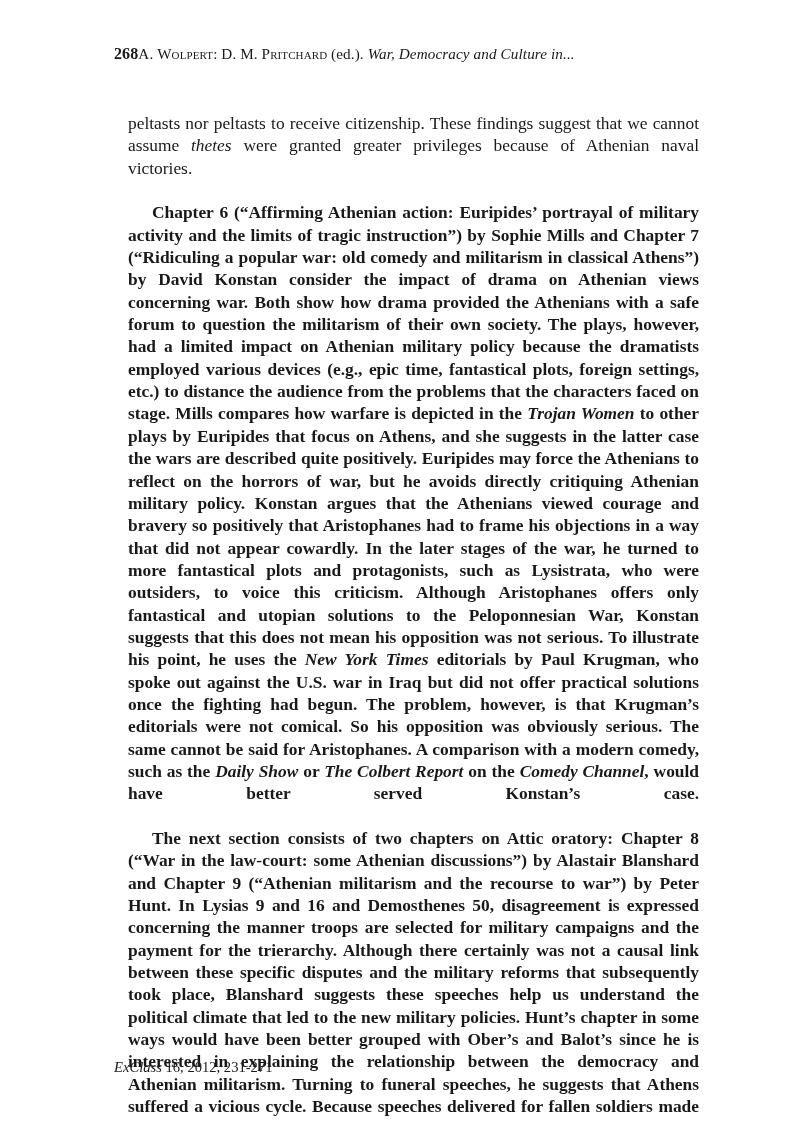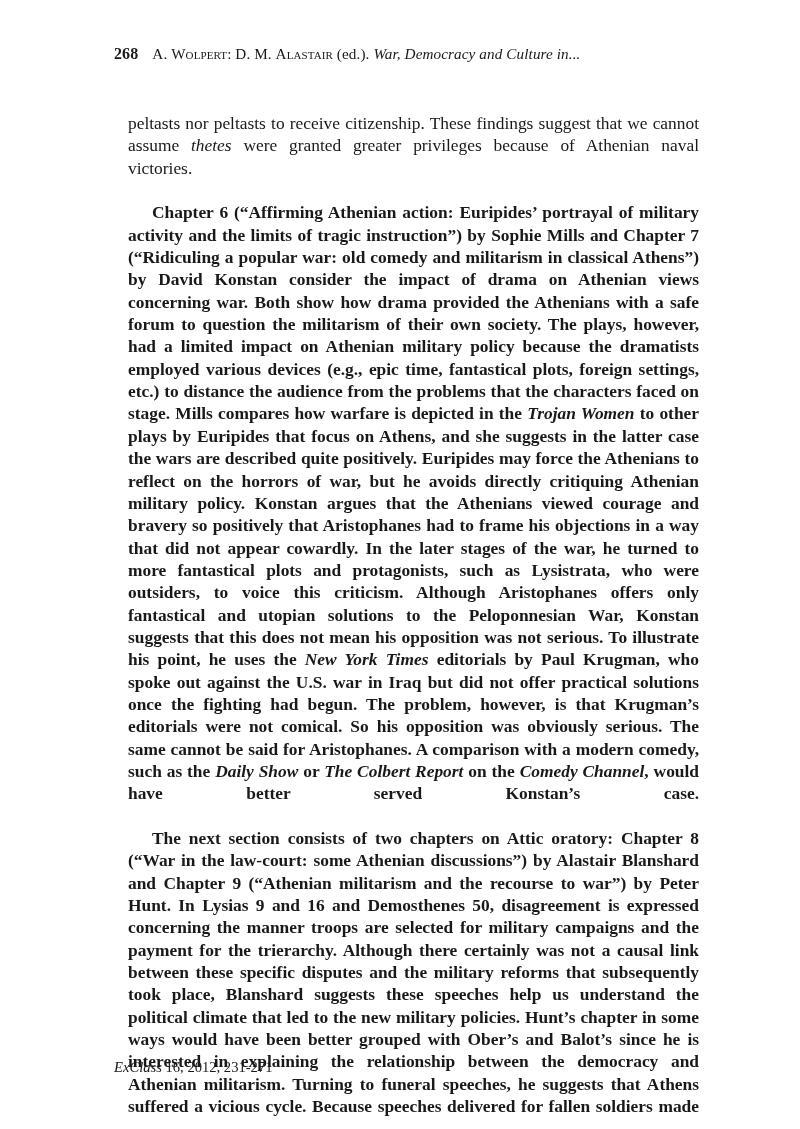--- a/index.html
+++ b/index.html
@@ -29,21 +29,20 @@
     top: 44px;
     width: 572px;
     font-size: 15.2px;
     line-height: 20px;
     white-space: nowrap;
     letter-spacing: 0.1px;
   }
   .running-head .folio {
     font-weight: bold;
     font-size: 16px;
-    margin-right: 14px;
   }
   .running-head .smallcaps {
     font-variant: small-caps;
   }
   .running-head .title-italic {
     font-style: italic;
     margin-top: 44px;
   }
 
   
@@ -92,21 +91,21 @@
     font-style: italic;
     text-align: right;
   }
 </style>
 </head>
 <body>
 
 <div class="page">
 
   <div class="running-head">
-    <span class="folio">268</span><span>A. </span><span class="smallcaps">Wolpert</span><span>: D. M. </span><span class="smallcaps">Alastair</span><span> (ed.). </span><span class="title-italic">War, Democracy and Culture in...</span>
+    <span class="folio">268</span><span>A. </span><span class="smallcaps">Wolpert</span><span>: D. M. </span><span class="smallcaps">Pritchard</span><span> (ed.). </span><span class="title-italic">War, Democracy and Culture in...</span>
   </div>
 
   <div class="textblock">
     <p class="para"><span>peltasts nor peltasts to receive citizenship. These findings suggest that we cannot assume </span><i>thetes</i><span> were granted greater privileges because of Athenian naval victories.</span></p>
     <p class="para indent"><span>Chapter 6 (“Affirming Athenian action: Euripides’ portrayal of military activity and the limits of tragic instruction”) by Sophie Mills and Chapter 7 (“Ridiculing a popular war: old comedy and militarism in classical Athens”) by David Konstan consider the impact of drama on Athenian views concerning war. Both show how drama provided the Athenians with a safe forum to question the militarism of their own society. The plays, however, had a limited impact on Athenian military policy because the dramatists employed various devices (e.g., epic time, fantastical plots, foreign settings, etc.) to distance the audience from the problems that the characters faced on stage. Mills compares how warfare is depicted in the </span><i>Trojan Women</i><span> to other plays by Euripides that focus on Athens, and she suggests in the latter case the wars are described quite positively. Euripides may force the Athenians to reflect on the horrors of war, but he avoids directly critiquing Athenian military policy. Konstan argues that the Athenians viewed courage and bravery so positively that Aristophanes had to frame his objections in a way that did not appear cowardly. In the later stages of the war, he turned to more fantastical plots and protagonists, such as Lysistrata, who were outsiders, to voice this criticism. Although Aristophanes offers only fantastical and utopian solutions to the Peloponnesian War, Konstan suggests that this does not mean his opposition was not serious. To illustrate his point, he uses the </span><i>New York Times</i><span> editorials by Paul Krugman, who spoke out against the U.S. war in Iraq but did not offer practical solutions once the fighting had begun. The problem, however, is that Krugman’s editorials were not comical. So his opposition was obviously serious. The same cannot be said for Aristophanes. A comparison with a modern comedy, such as the </span><i>Daily Show</i><span> or </span><i>The Colbert Report</i><span> on the </span><i>Comedy Channel</i><span>, would have better served Konstan’s case.</span></p>
     <p class="para indent"><span>The next section consists of two chapters on Attic oratory: Chapter 8 (“War in the law-court: some Athenian discussions”) by Alastair Blanshard and Chapter 9 (“Athenian militarism and the recourse to war”) by Peter Hunt. In Lysias 9 and 16 and Demosthenes 50, disagreement is expressed concerning the manner troops are selected for military campaigns and the payment for the trierarchy. Although there certainly was not a causal link between these specific disputes and the military reforms that subsequently took place, Blanshard suggests these speeches help us understand the political climate that led to the new military policies. Hunt’s chapter in some ways would have been better grouped with Ober’s and Balot’s since he is interested in explaining the relationship between the democracy and Athenian militarism. Turning to funeral speeches, he suggests that Athens suffered a vicious cycle. Because speeches delivered for fallen soldiers made</span></p>
   </div>
 
   <div class="footer">
     <span class="journal">ExClass</span><span> 16, 2012, 231-271</span>

